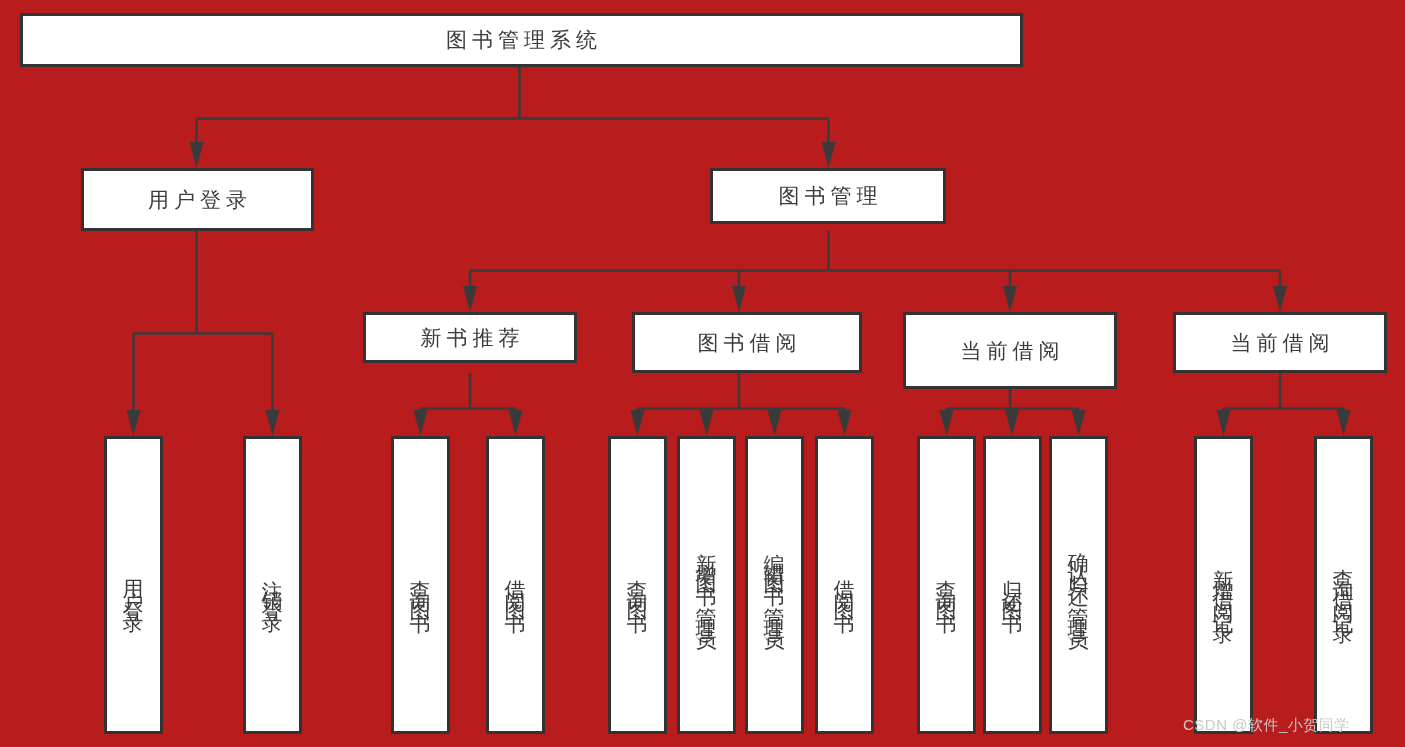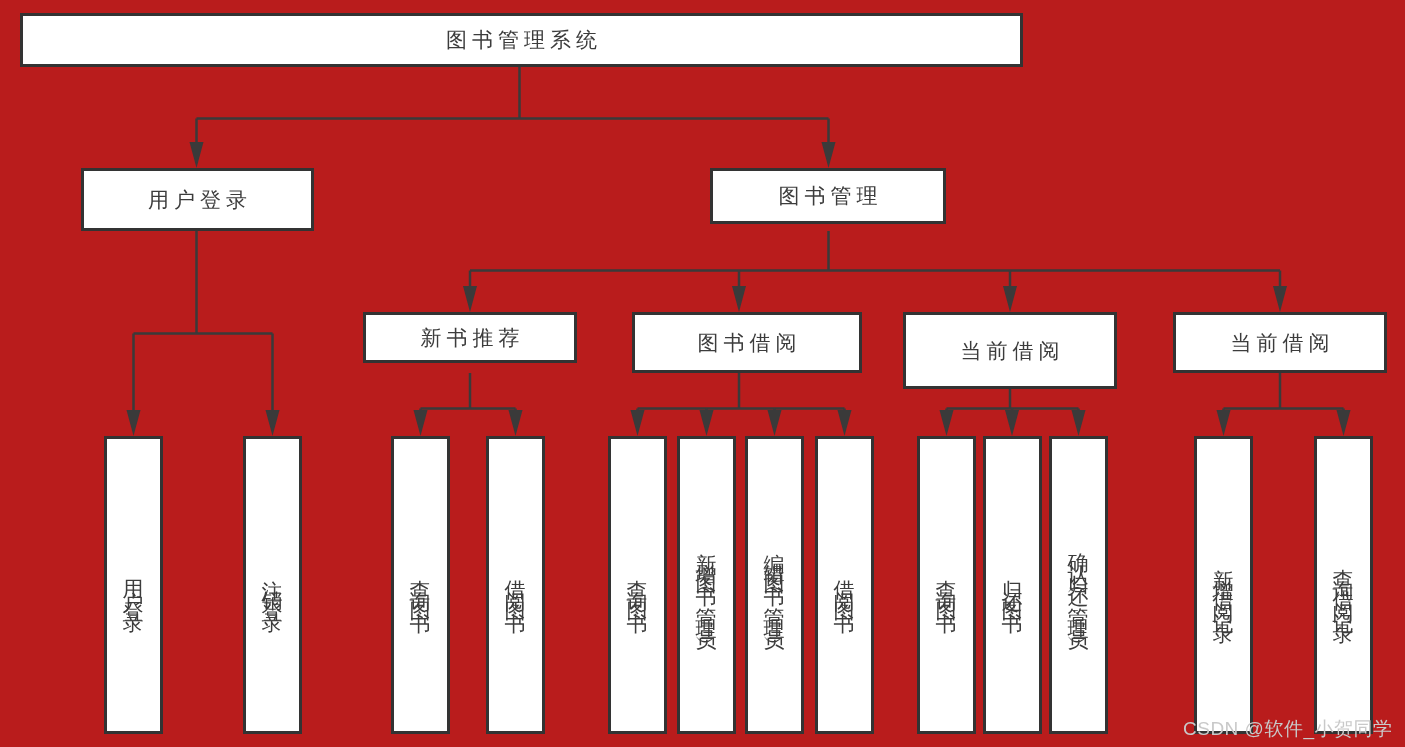--- a/index.html
+++ b/index.html
@@ -43,21 +43,21 @@
     font-size: 21px;
     letter-spacing: 11px;
     line-height: 1;
     white-space: nowrap;
     color: #3c3c3c;
   }
   .watermark {
     position: absolute;
     left: 1183px;
     top: 716px;
-    font-size: 19px;
+    font-size: 15px;
     letter-spacing: 0.5px;
     color: #c9c9c9;
     white-space: nowrap;
     z-index: 5;
   }
 </style>
 </head>
 <body>
 
 <div class="stage">

